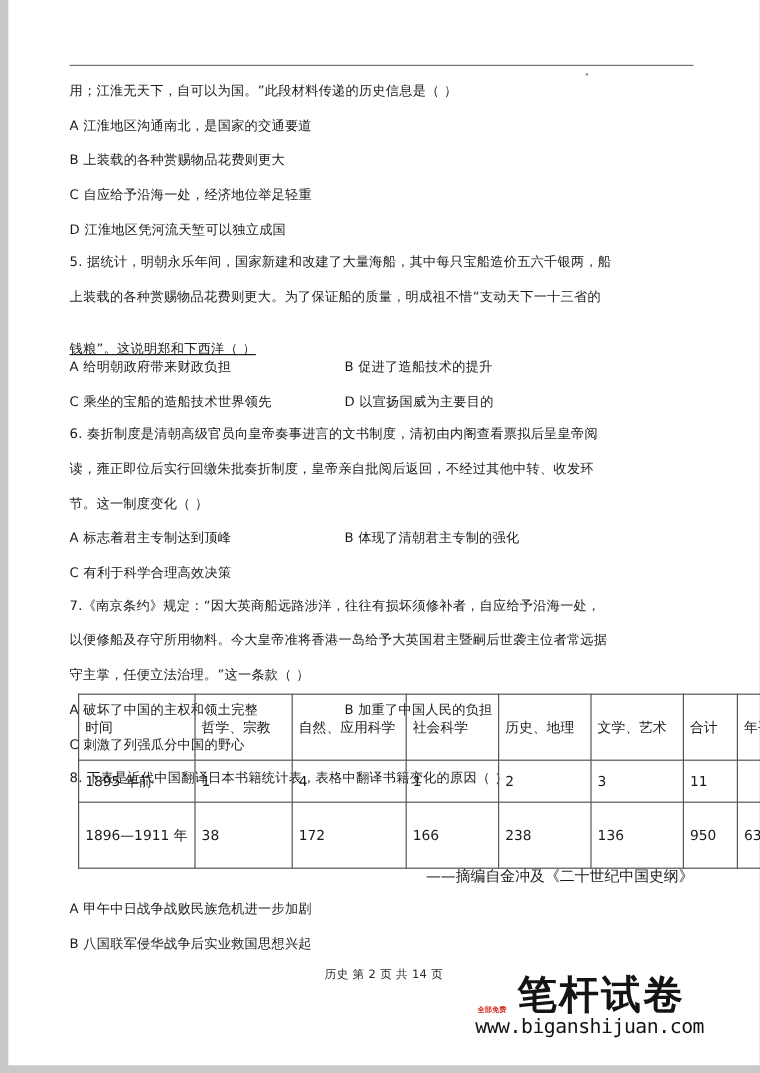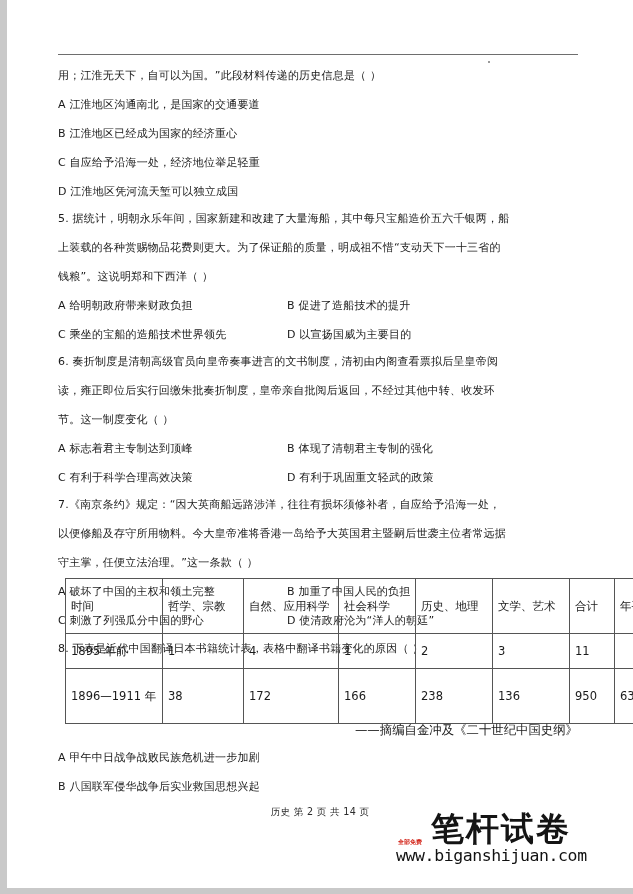--- a/index.html
+++ b/index.html
@@ -152,47 +152,45 @@
 <body>
 
 <div id="page">
 
   <div class="top-rule"></div>
   <div class="stray-dot" style="left:481px; top:61px;"></div>
   <div class="stray-dot" style="left:131px; top:789px;"></div>
 
   <div class="q-line" style="left:51px; top:70px;">用；江淮无天下，自可以为国。”此段材料传递的历史信息是（    ）</div>
   <div class="q-line" style="left:51px; top:99px;">A 江淮地区沟通南北，是国家的交通要道</div>
-  <div class="q-line" style="left:51px; top:128px;">B 江淮地区已经成为国家的经济重心</div>
+  <div class="q-line" style="left:51px; top:128px;">B 上装载的各种赏赐物品花费则更大</div>
   <div class="q-line" style="left:51px; top:157px;">C 自应给予沿海一处，经济地位举足轻重</div>
   <div class="q-line" style="left:51px; top:186px;">D 江淮地区凭河流天堑可以独立成国</div>
 
   <div class="q-line" style="left:51px; top:213px;">5. 据统计，明朝永乐年间，国家新建和改建了大量海船，其中每只宝船造价五六千银两，船</div>
   <div class="q-line" style="left:51px; top:242px;">上装载的各种赏赐物品花费则更大。为了保证船的质量，明成祖不惜“支动天下一十三省的</div>
-  <div class="q-line" style="left:51px; top:271px;">钱粮”。这说明郑和下西洋（    ）</div>
+  <div class="q-line" style="left:51px; top:285px;text-decoration:underline;">钱粮”。这说明郑和下西洋（    ）</div>
   <div class="q-line opt-col-a" style="top:300px;">A 给明朝政府带来财政负担</div>
   <div class="q-line opt-col-b" style="top:300px;">B 促进了造船技术的提升</div>
   <div class="q-line opt-col-a" style="top:329px;">C 乘坐的宝船的造船技术世界领先</div>
   <div class="q-line opt-col-b" style="top:329px;">D 以宣扬国威为主要目的</div>
 
   <div class="q-line" style="left:51px; top:356px;">6. 奏折制度是清朝高级官员向皇帝奏事进言的文书制度，清初由内阁查看票拟后呈皇帝阅</div>
   <div class="q-line" style="left:51px; top:385px;">读，雍正即位后实行回缴朱批奏折制度，皇帝亲自批阅后返回，不经过其他中转、收发环</div>
   <div class="q-line" style="left:51px; top:414px;">节。这一制度变化（    ）</div>
   <div class="q-line opt-col-a" style="top:443px;">A 标志着君主专制达到顶峰</div>
   <div class="q-line opt-col-b" style="top:443px;">B 体现了清朝君主专制的强化</div>
   <div class="q-line opt-col-a" style="top:472px;">C 有利于科学合理高效决策</div>
-  <div class="q-line opt-col-b" style="top:472px;">D 有利于巩固重文轻武的政策</div>
 
   <div class="q-line" style="left:51px; top:499px;">7.《南京条约》规定：“因大英商船远路涉洋，往往有损坏须修补者，自应给予沿海一处，</div>
   <div class="q-line" style="left:51px; top:528px;">以便修船及存守所用物料。今大皇帝准将香港一岛给予大英国君主暨嗣后世袭主位者常远据</div>
   <div class="q-line" style="left:51px; top:557px;">守主掌，任便立法治理。”这一条款（    ）</div>
   <div class="q-line opt-col-a" style="top:586px;">A 破坏了中国的主权和领土完整</div>
   <div class="q-line opt-col-b" style="top:586px;">B 加重了中国人民的负担</div>
   <div class="q-line opt-col-a" style="top:615px;">C 刺激了列强瓜分中国的野心</div>
-  <div class="q-line opt-col-b" style="top:615px;">D 使清政府沦为“洋人的朝廷”</div>
 
   <div class="q-line" style="left:51px; top:643px;">8. 下表是近代中国翻译日本书籍统计表，表格中翻译书籍变化的原因（    ）</div>
 
   <table id="stat-table">
     <thead>
       <tr>
         <td class="col-time">时间</td>
         <td class="col-phil">哲学、宗教</td>
         <td class="col-nat">自然、应用科学</td>
         <td class="col-soc">社会科学</td>

